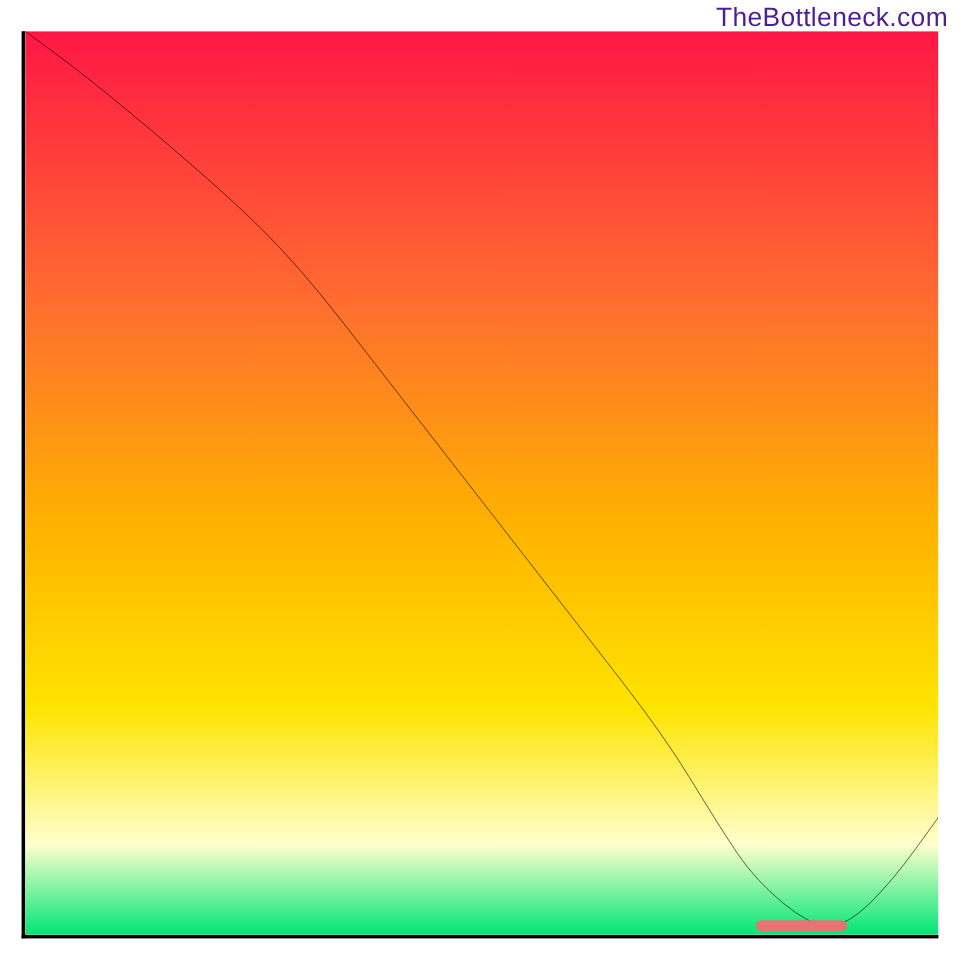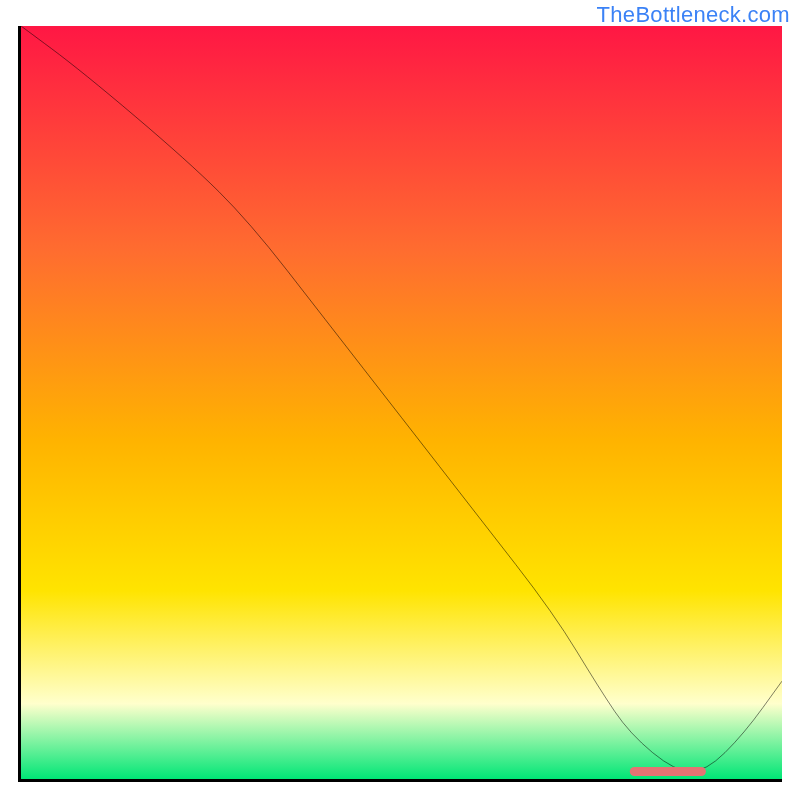--- a/index.html
+++ b/index.html
@@ -13,21 +13,21 @@
   }
   #stage {
     position: relative;
     width: 800px;
     height: 800px;
   }
   #watermark {
     position: absolute;
     top: 2px;
     right: 10px;
-    color: #3b82f6;
+    color: #4c1d95;
     font-size: 22px;
     font-weight: 500;
     letter-spacing: 0.3px;
     z-index: 10;
   }
   #plot {
     position: absolute;
     left: 18px;
     top: 26px;
     width: 764px;

